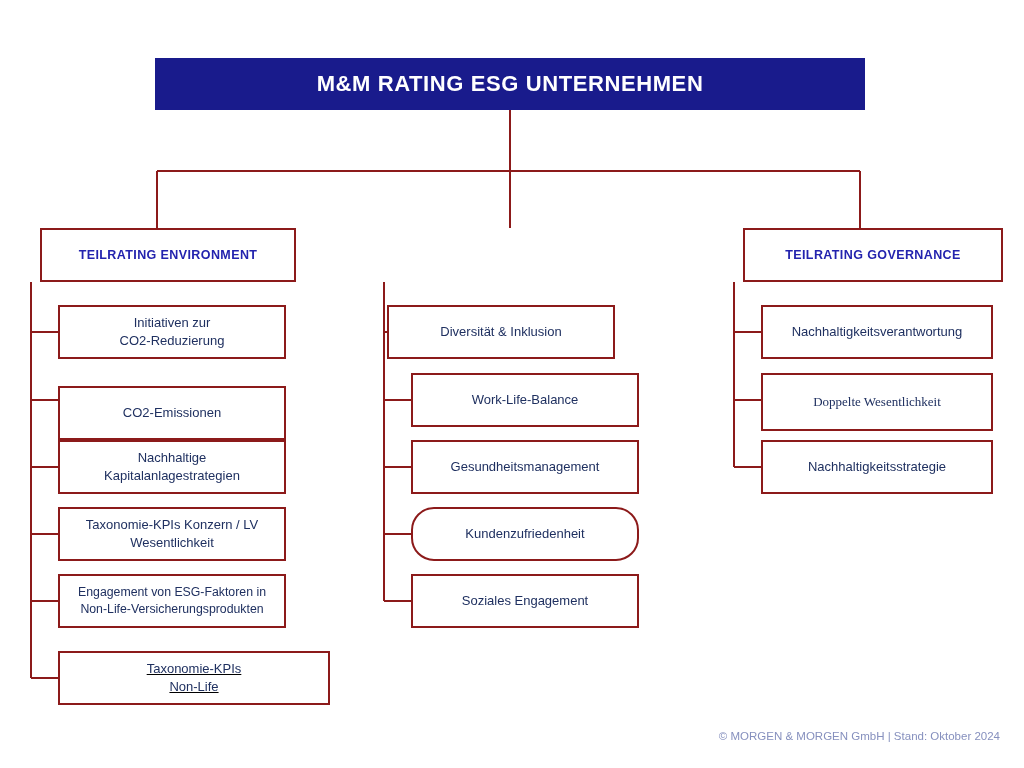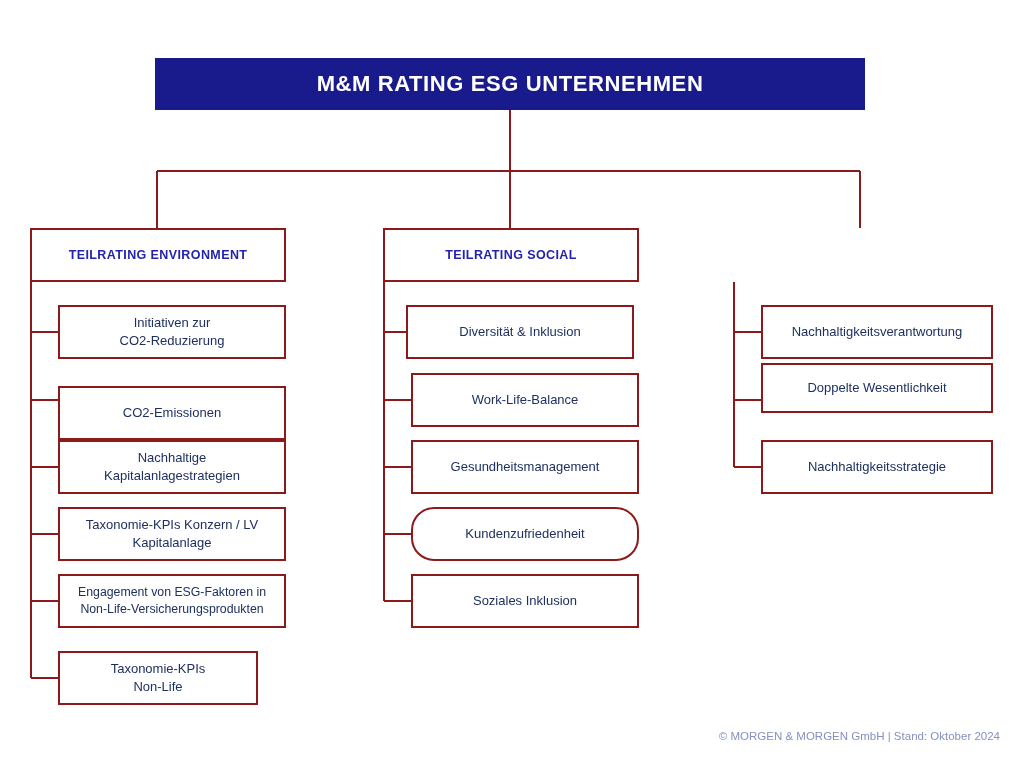--- a/index.html
+++ b/index.html
@@ -57,20 +57,21 @@
   .cat-header {
     position: absolute;
     height: 54px;
     background: #ffffff;
     border: 2px solid #8C1A1A;
     z-index: 3;
     display: flex;
     align-items: center;
     justify-content: center;
     box-sizing: border-box;
+    margin-left: 10px;
   }
   .cat-header-label {
     color: #2323AE;
     font-size: 12.5px;
     font-weight: bold;
     letter-spacing: 0.4px;
     text-align: center;
     white-space: nowrap;
   }
 
@@ -161,56 +162,56 @@
   </div>
   <div class="leaf-box" style="left:58px; top:373px; width:228px; height:54px;margin-top:13px;">
     <span class="leaf-label">CO2-Emissionen</span>
   </div>
   <div class="leaf-box" style="left:58px; top:440px; width:228px; height:54px;">
     <span class="leaf-label">Nachhaltige
 Kapitalanlagestrategien</span>
   </div>
   <div class="leaf-box" style="left:58px; top:507px; width:228px; height:54px;">
     <span class="leaf-label">Taxonomie-KPIs Konzern / LV
-Kapitalanlage</span>
+Wesentlichkeit</span>
   </div>
   <div class="leaf-box" style="left:58px; top:574px; width:228px; height:54px;">
     <span class="leaf-label" style="font-size:12.3px;">Engagement von ESG-Faktoren in
 Non-Life-Versicherungsprodukten</span>
   </div>
-  <div class="leaf-box" style="left:58px; top:651px; width:200px; height:54px;">
+  <div class="leaf-box" style="left:58px; top:651px; width:272px; height:54px;text-decoration:underline;">
     <span class="leaf-label">Taxonomie-KPIs
 Non-Life</span>
   </div>
 
-  <div class="cat-header" style="left:383px; top:228px; width:256px;">
-    <span class="cat-header-label">TEILRATING SOCIAL</span>
-  </div>
-
-  <div class="leaf-box" style="left:406px; top:305px; width:228px; height:54px;">
+
+  <div class="leaf-box" style="left:387px; top:305px; width:228px; height:54px;">
     <span class="leaf-label">Diversität &amp; Inklusion</span>
   </div>
   <div class="leaf-box" style="left:411px; top:373px; width:228px; height:54px;">
     <span class="leaf-label">Work-Life-Balance</span>
   </div>
   <div class="leaf-box" style="left:411px; top:440px; width:228px; height:54px;">
     <span class="leaf-label">Gesundheitsmanagement</span>
   </div>
   <div class="leaf-box" style="left:411px; top:507px; width:228px; height:54px;border-radius:23px;">
     <span class="leaf-label">Kundenzufriedenheit</span>
   </div>
   <div class="leaf-box" style="left:411px; top:574px; width:228px; height:54px;">
-    <span class="leaf-label">Soziales Inklusion</span>
-  </div>
-
+    <span class="leaf-label">Soziales Engagement</span>
+  </div>
+
+  <div class="cat-header" style="left:733px; top:228px; width:260px;">
+    <span class="cat-header-label">TEILRATING GOVERNANCE</span>
+  </div>
 
   <div class="leaf-box" style="left:761px; top:305px; width:232px; height:54px;">
     <span class="leaf-label">Nachhaltigkeitsverantwortung</span>
   </div>
-  <div class="leaf-box" style="left:761px; top:363px; width:232px; height:50px;">
+  <div class="leaf-box" style="left:761px; top:373px; width:232px; height:58px;font-family:Liberation Serif, serif;">
     <span class="leaf-label">Doppelte Wesentlichkeit</span>
   </div>
   <div class="leaf-box" style="left:761px; top:440px; width:232px; height:54px;justify-content:center;">
     <span class="leaf-label">Nachhaltigkeitsstrategie</span>
   </div>
 
   <div class="footer">
     <span class="footer-text">© MORGEN &amp; MORGEN GmbH | Stand: Oktober 2024</span>
   </div>
 

